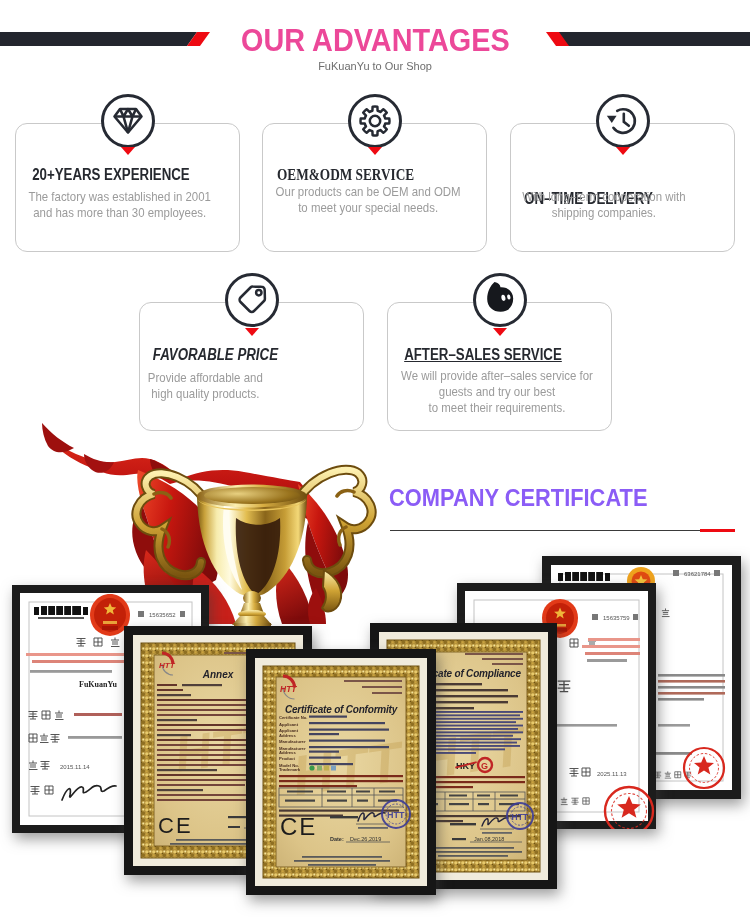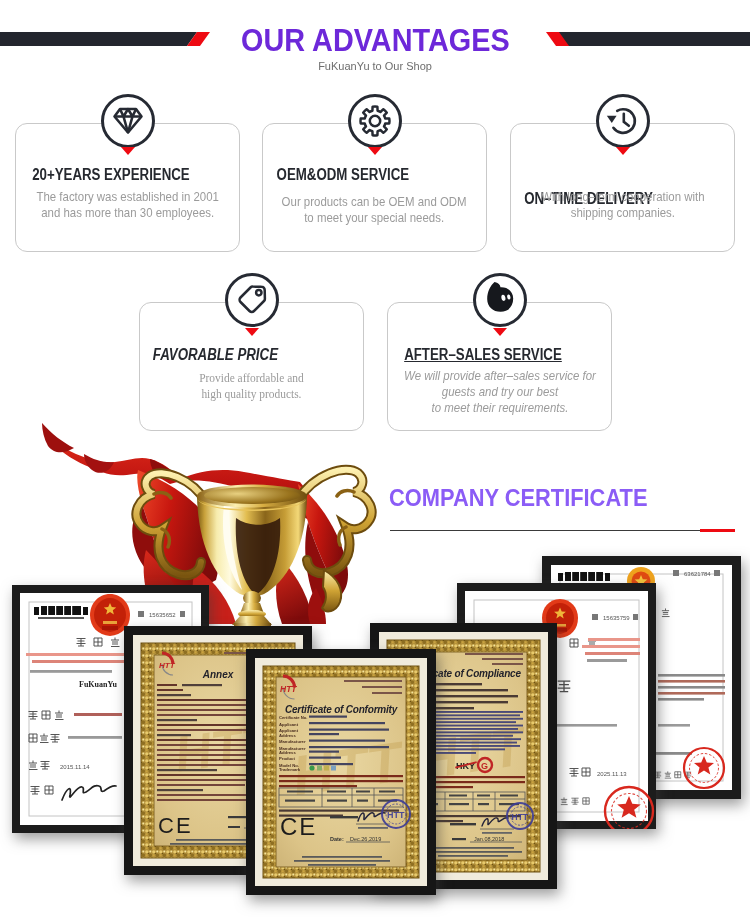--- a/index.html
+++ b/index.html
@@ -3,37 +3,37 @@
 <meta charset="utf-8">
 <style>
   html,body{margin:0;padding:0;}
   body{width:750px;height:920px;background:#ffffff;font-family:"Liberation Sans",sans-serif;position:relative;overflow:hidden;}
   .abs{position:absolute;}
   .card{position:absolute;width:223px;height:127px;border:1px solid #c9c9c9;border-radius:12px;background:#fff;}
   .badge{position:absolute;width:48px;height:48px;border-radius:50%;background:#fff;border:3px solid #262a33;}
   .tri{position:absolute;width:0;height:0;border-left:7px solid transparent;border-right:7px solid transparent;border-top:8px solid #ee0a12;}
   .ctitle{position:absolute;width:223px;display:flex;justify-content:flex-start;font-weight:bold;color:#26292f;font-size:16px;white-space:nowrap;}
   .ctitle span{display:inline-block;transform:scaleX(0.83);transform-origin:50% 50%;}
-  .cbody{position:absolute;width:223px;display:flex;justify-content:center;color:#9b9b9b;font-size:13px;line-height:16px;}
+  .cbody{position:absolute;width:223px;display:flex;color:#9b9b9b;font-size:13px;line-height:16px;}
   .cbody span{display:inline-block;transform:scaleX(0.88);transform-origin:50% 50%;text-align:center;white-space:nowrap;}
 </style>
 </head>
 <body>
 
 <svg class="abs" style="left:0;top:0" width="750" height="60" viewBox="0 0 750 60">
   <polygon points="0,32 197,32 187,46 0,46" fill="#23262e"></polygon>
   <polygon points="197,32 210,32 200,46 187,46" fill="#ee0a12"></polygon>
 </svg>
 
 <svg class="abs" style="left:0;top:0" width="750" height="60" viewBox="0 0 750 60">
   <polygon points="557,32 750,32 750,46 567,46" fill="#23262e"></polygon>
   <polygon points="546,32 559,32 569,46 556,46" fill="#ee0a12"></polygon>
 </svg>
 
-<div class="abs" style="left:0;top:23px;width:750px;display:flex;justify-content:center;font-weight:bold;font-size:31px;color:#6d28d9;">
+<div class="abs" style="left:0;top:23px;width:750px;display:flex;justify-content:center;font-weight:bold;font-size:31px;color:#ec4899;">
     <span style="display:inline-block;transform:scaleX(0.93)">OUR ADVANTAGES</span>
   </div>
 
 <div class="abs" style="left:0;top:60px;width:750px;text-align:center;font-size:11px;color:#6e6e6e;">FuKuanYu to Our Shop</div>
 
 <div class="card" style="left:15px;top:123px;"></div>
 
 <div class="badge" style="left:101px;top:94px;"></div>
 
 <svg class="abs" style="left:101px;top:94px;" width="54" height="54" viewBox="-27 -27 54 54">
@@ -59,25 +59,25 @@
 
 <svg class="abs" style="left:348px;top:94px;" width="54" height="54" viewBox="-27 -27 54 54">
   <g fill="none" stroke="#262a33" stroke-width="2.5" stroke-linejoin="round">
     <path d="M-2.4,-14.3 A14,14 0 0 1 2.4,-14.3 L2.6,-10.2 A10,10 0 0 1 5.4,-9.0 L8.4,-11.8 A14,14 0 0 1 11.8,-8.4 L9.0,-5.4 A10,10 0 0 1 10.2,-2.6 L14.3,-2.4 A14,14 0 0 1 14.3,2.4 L10.2,2.6 A10,10 0 0 1 9.0,5.4 L11.8,8.4 A14,14 0 0 1 8.4,11.8 L5.4,9.0 A10,10 0 0 1 2.6,10.2 L2.4,14.3 A14,14 0 0 1 -2.4,14.3 L-2.6,10.2 A10,10 0 0 1 -5.4,9.0 L-8.4,11.8 A14,14 0 0 1 -11.8,8.4 L-9.0,5.4 A10,10 0 0 1 -10.2,2.6 L-14.3,2.4 A14,14 0 0 1 -14.3,-2.4 L-10.2,-2.6 A10,10 0 0 1 -9.0,-5.4 L-11.8,-8.4 A14,14 0 0 1 -8.4,-11.8 L-5.4,-9.0 A10,10 0 0 1 -2.6,-10.2 Z"></path>
     <circle cx="0" cy="0" r="5.2"></circle>
   </g>
 </svg>
 
 <div class="tri" style="left:368px;top:147px;"></div>
 
-<div class="ctitle" style="left:263px;top:166px;">
+<div class="ctitle" style="left:263px;top:166px;font-family:Liberation Serif, serif;">
     <span>OEM&amp;ODM SERVICE</span>
   </div>
 
-<div class="cbody" style="left:263px;top:194px;">
+<div class="cbody" style="left:263px;top:184px;">
     <span>Our products can be OEM and ODM<br>to meet your special needs.</span>
   </div>
 
 <div class="card" style="left:510px;top:123px;"></div>
 
 <div class="badge" style="left:596px;top:94px;"></div>
 
 <svg class="abs" style="left:596px;top:94px;" width="54" height="54" viewBox="-27 -27 54 54">
   <g fill="none" stroke="#262a33" stroke-width="2.6" stroke-linecap="round">
     <path d="M-5.8,-10.2 A11.8,11.8 0 1 1 -9.6,6.8"></path>
@@ -106,41 +106,41 @@
     <circle cx="6.8" cy="-7.3" r="2.7"></circle>
   </g>
 </svg>
 
 <div class="tri" style="left:245px;top:328px;"></div>
 
 <div class="ctitle" style="left:140px;top:346px;font-style:italic;">
     <span>FAVORABLE PRICE</span>
   </div>
 
-<div class="cbody" style="left:140px;top:370px;font-family:Liberation Serif, serif;">
+<div class="cbody" style="left:140px;top:370px;">
     <span>Provide affordable and<br>high quality products.</span>
   </div>
 
 <div class="card" style="left:387px;top:302px;"></div>
 
 <div class="badge" style="left:473px;top:273px;"></div>
 
 <svg class="abs" style="left:473px;top:273px;" width="54" height="54" viewBox="-27 -27 54 54">
   <path d="M-5.5,-18 C-9.5,-14.5 -12.8,-8.5 -12.8,-1 C-12.8,6.8 -7,11.8 0.6,11.8 C8.2,11.8 13.2,6.6 13.2,-1.4 C13.2,-8.6 7.4,-13.2 0.4,-12.7 C0.6,-15 -1.6,-17.2 -5.5,-18 Z" fill="#16181d"></path>
   <ellipse cx="3.4" cy="-2.2" rx="2" ry="3.1" fill="#fff" transform="rotate(-10 3.4 -2.2)"></ellipse>
   <ellipse cx="8.8" cy="-3" rx="1.6" ry="2.6" fill="#fff" transform="rotate(-10 8.8 -3)"></ellipse>
 </svg>
 
 <div class="tri" style="left:493px;top:328px;"></div>
 
 <div class="ctitle" style="left:388px;top:346px;text-decoration:underline;">
     <span>AFTER–SALES SERVICE</span>
   </div>
 
-<div class="cbody" style="left:388px;top:368px;line-height:16px;font-style:italic;">
+<div class="cbody" style="left:388px;top:368px;line-height:16px;">
     <span>We will provide after–sales service for<br>guests and try our best<br>to meet their requirements.</span>
   </div>
 
 <svg class="abs" style="left:0px;top:410px;" width="420" height="250" viewBox="0 0 420 250">
   <defs>
     <linearGradient id="ribA" x1="0" y1="0" x2="0" y2="1">
       <stop offset="0" stop-color="#e6311c"></stop>
         <stop offset="0.55" stop-color="#c01411"></stop>
         <stop offset="1" stop-color="#8f0d0c"></stop>
     </linearGradient>

